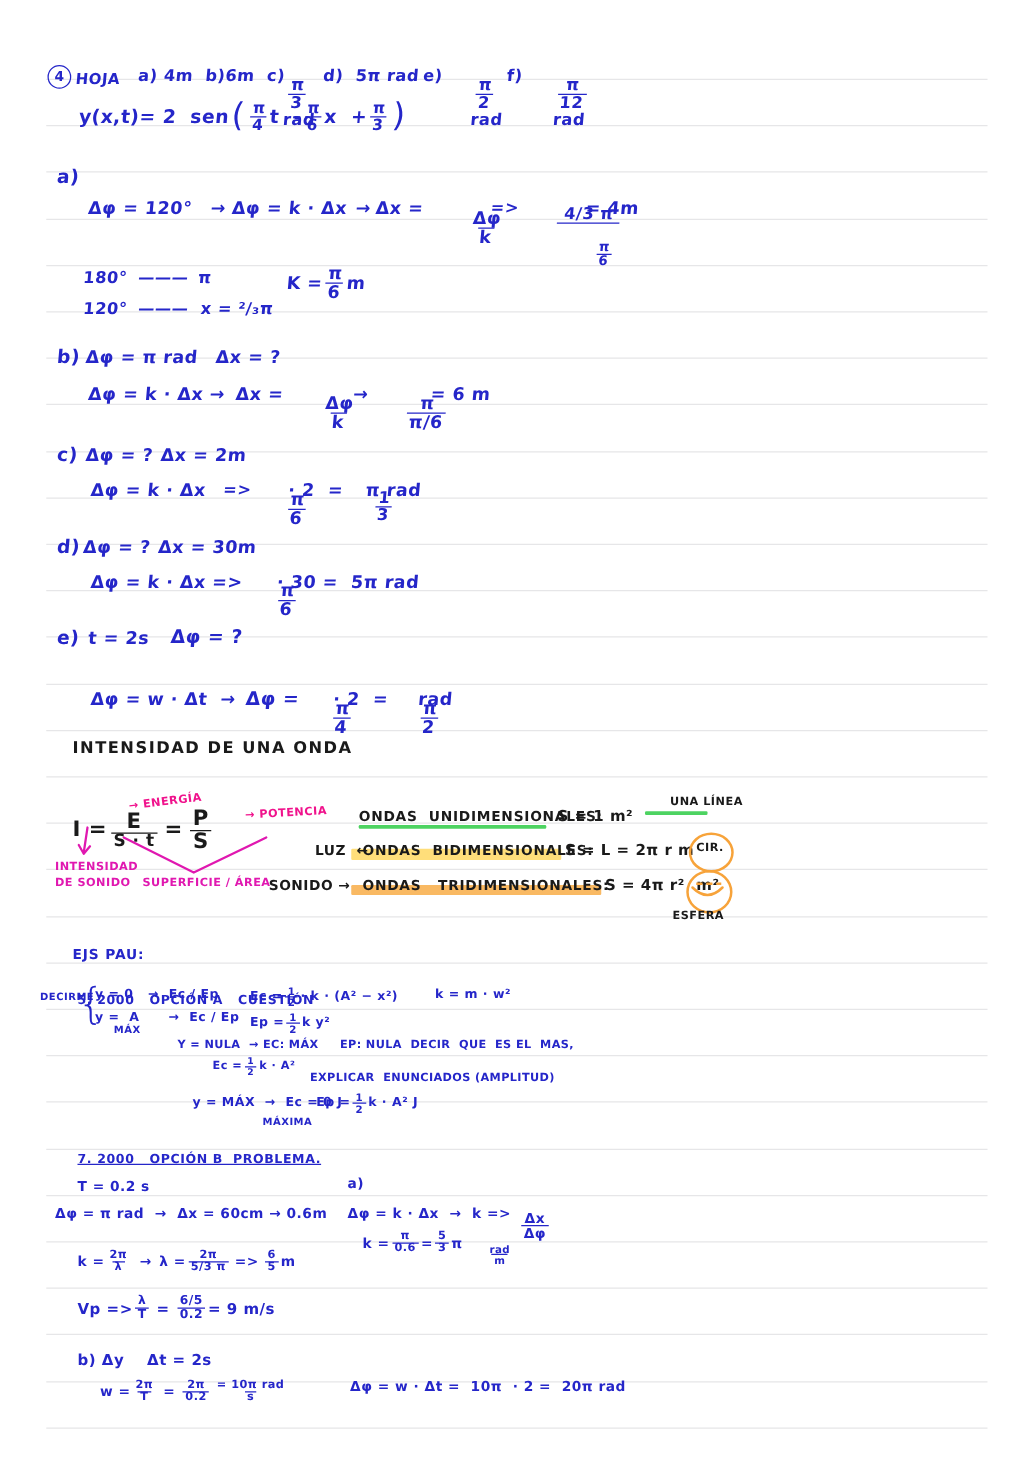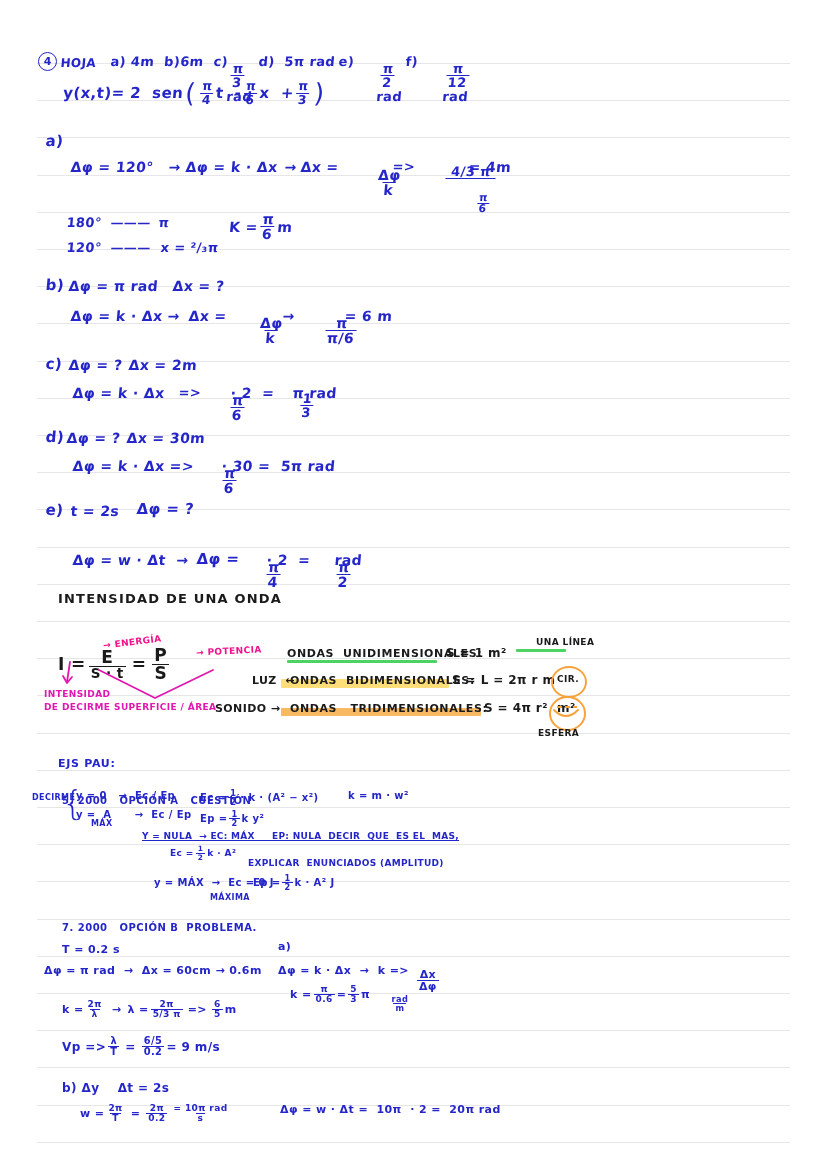--- a/index.html
+++ b/index.html
@@ -220,21 +220,21 @@
   </div>
 
   <div class="ink red s9" style="left:103px;top:638px;transform:rotate(-7deg);">→ ENERGÍA</div>
   <div class="ink red s9" style="left:196px;top:647px;transform:rotate(-3deg);">→ POTENCIA</div>
 
   <svg class="deco" style="left:56px;top:660px;width:40px;height:30px;" viewBox="0 0 40 30">
     <path d="M14 2 L11 22" stroke="#e018b0" stroke-width="1.8" fill="none" stroke-linecap="round"></path>
     <path d="M7 16 L11 23 L16 17" stroke="#e018b0" stroke-width="1.8" fill="none" stroke-linecap="round" stroke-linejoin="round"></path>
   </svg>
   <div class="ink magenta s9" style="left:44px;top:690px;">INTENSIDAD</div>
-  <div class="ink magenta s9" style="left:44px;top:703px;">DE DECIRME</div>
+  <div class="ink magenta s9" style="left:44px;top:703px;">DE SONIDO</div>
 
   <svg class="deco" style="left:95px;top:668px;width:130px;height:36px;" viewBox="0 0 130 36">
     <path d="M4 2 L60 30 L118 2" stroke="#e018b0" stroke-width="1.8" fill="none" stroke-linecap="round" stroke-linejoin="round"></path>
   </svg>
   <div class="ink magenta s9" style="left:114px;top:703px;">SUPERFICIE / ÁREA</div>
 
   <div class="hl hl-green" style="left:287px;top:660px;width:150px;"></div>
   <div class="ink black s11 caps" style="left:287px;top:648px;letter-spacing:.6px;">ONDAS  UNIDIMENSIONALES:</div>
   <div class="ink black s12" style="left:446px;top:647px;">S = 1 m²</div>
   <div class="hl hl-green" style="left:516px;top:649px;width:50px;"></div>
@@ -275,37 +275,37 @@
     <span class="frac fr-s"><span class="num">1</span><span class="den">2</span></span>
     <span>· k · (A² − x²)</span>
   </div>
   <div class="ink blue s10" style="left:200px;top:810px;display:flex;align-items:center;">
     <span>Ep =</span>
     <span class="frac fr-s"><span class="num">1</span><span class="den">2</span></span>
     <span>k y²</span>
   </div>
   <div class="ink blue s10" style="left:348px;top:791px;">k = m · w²</div>
 
-  <div class="ink blue s9 caps" style="left:142px;top:832px;letter-spacing:.3px;text-decoration:underline;">y = NULA  → Ec: MÁX     Ep: NULA  DECIR  QUE  ES EL  MAS,</div>
+  <div class="ink blue s9 caps" style="left:142px;top:832px;letter-spacing:.3px;">y = NULA  → Ec: MÁX     Ep: NULA  DECIR  QUE  ES EL  MAS,</div>
   <div class="ink blue s9" style="left:170px;top:845px;display:flex;align-items:center;">
     <span>Ec =</span>
     <span class="frac fr-s"><span class="num">1</span><span class="den">2</span></span>
     <span>k · A²</span>
   </div>
   <div class="ink blue s9 caps" style="left:248px;top:859px;letter-spacing:.3px;">EXPLICAR  ENUNCIADOS (AMPLITUD)</div>
 
   <div class="ink blue s10" style="left:154px;top:878px;">y = MÁX  →  Ec = 0 J</div>
   <div class="ink blue s10" style="left:253px;top:874px;display:flex;align-items:center;">
     <span>Ep =</span>
     <span class="frac fr-s"><span class="num">1</span><span class="den">2</span></span>
     <span>k · A² J</span>
   </div>
   <div class="ink blue s8 caps" style="left:210px;top:894px;">MÁXIMA</div>
 
-  <div class="ink blue s10 caps" style="left:62px;top:923px;letter-spacing:.5px;">7. 2000   OPCIÓN B  PROBLEMA.</div>
+  <div class="ink blue s10 caps" style="left:62px;top:923px;letter-spacing:.5px;text-decoration:underline;">7. 2000   OPCIÓN B  PROBLEMA.</div>
   <div class="ink blue s11" style="left:62px;top:944px;">T = 0.2 s</div>
   <div class="ink blue s11" style="left:44px;top:965px;">Δφ = π rad  →  Δx = 60cm → 0.6m</div>
 
   <div class="ink blue s11" style="left:278px;top:941px;">a)</div>
 
   <div class="ink blue s11" style="left:278px;top:965px;">Δφ = k · Δx  →  k =&gt;</div>
   <div class="ink blue s11" style="left:398px;top:958px;">
     <span class="frac"><span class="num">Δx</span><span class="den">Δφ</span></span>
   </div>
 

